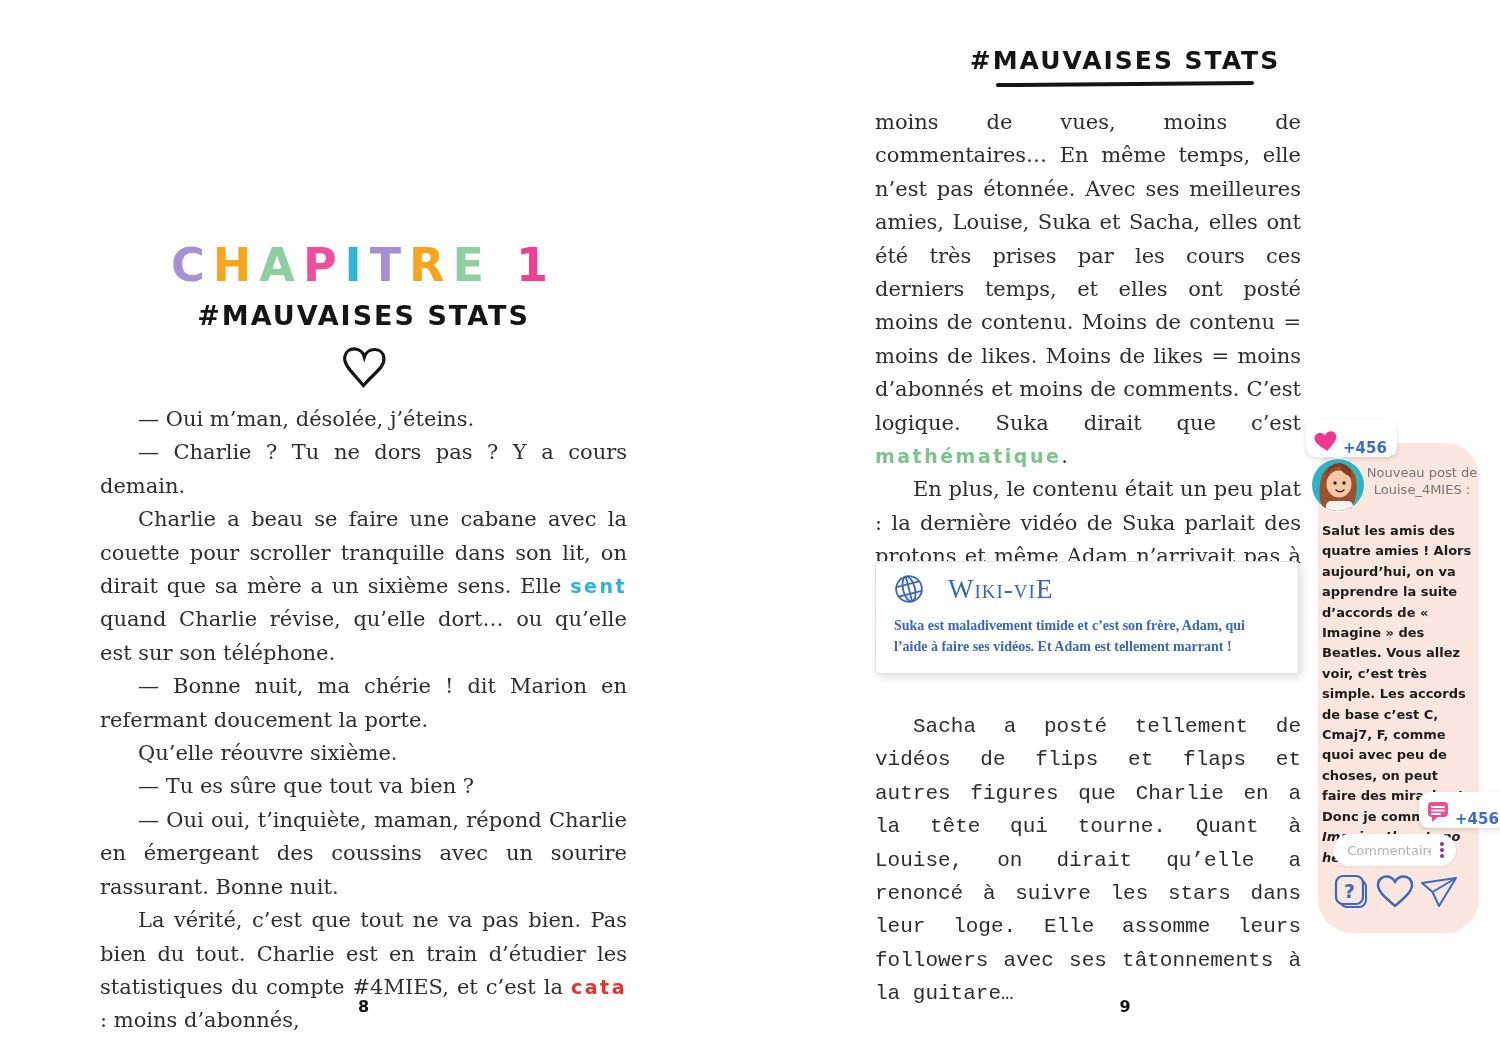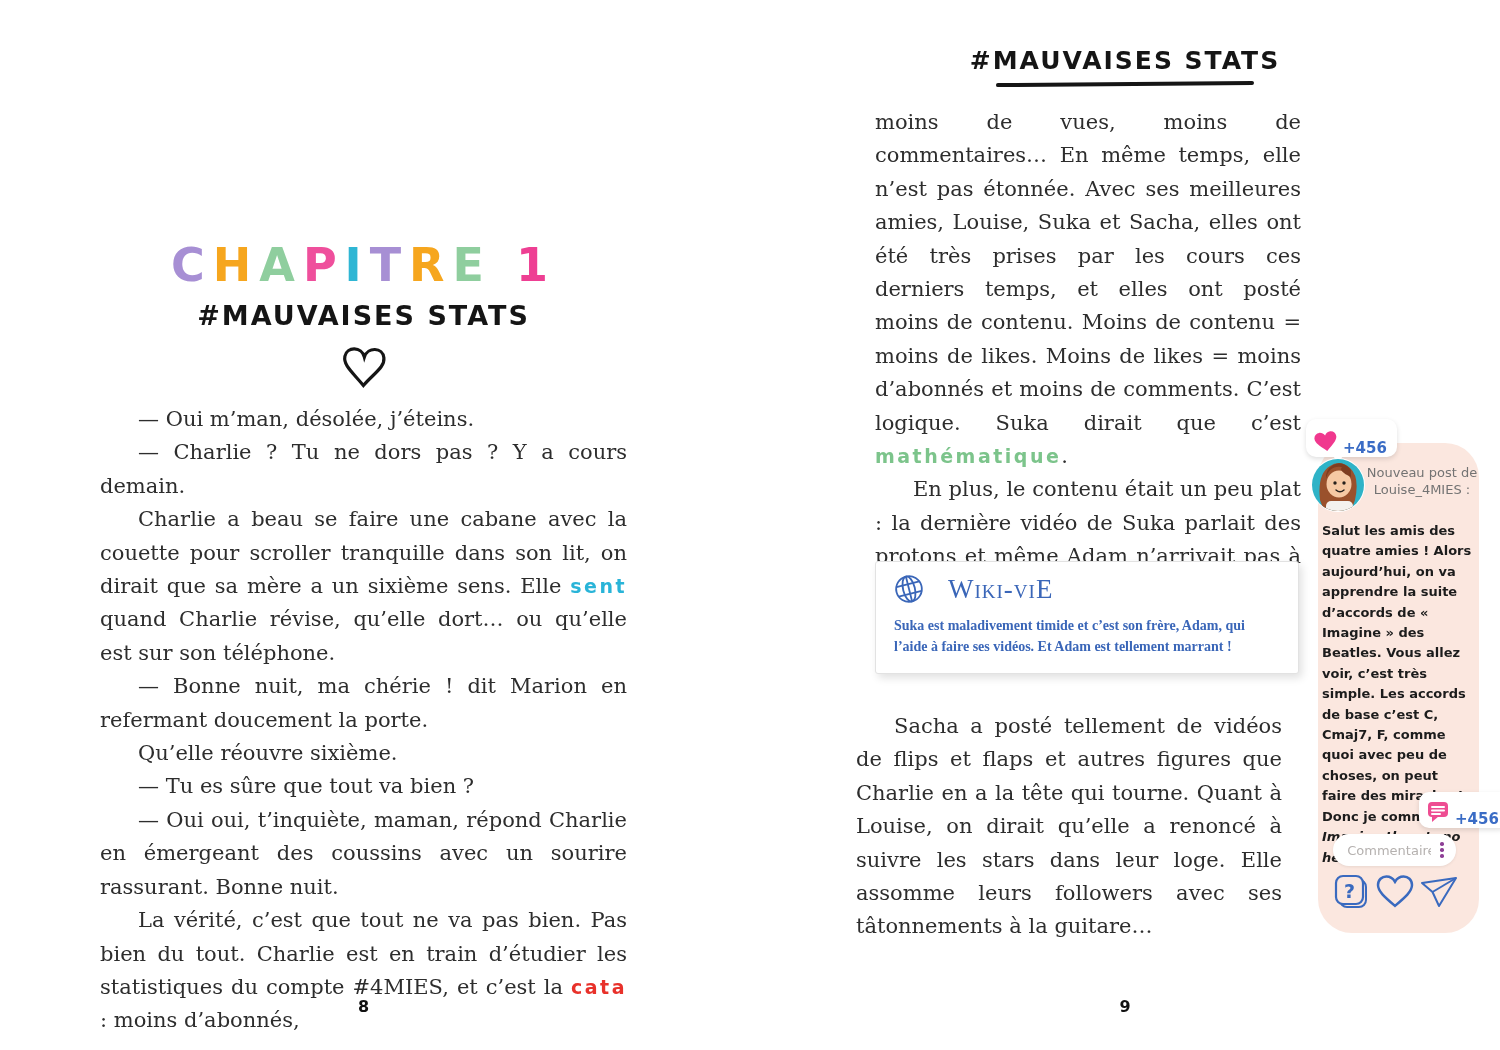--- a/index.html
+++ b/index.html
@@ -40,21 +40,21 @@
   .pn-left{left:100px;width:527px;}
   .pn-right{left:875px;width:500px;}
 
   
   .running-header{position:absolute;left:875px;top:46px;width:500px;text-align:center;
                   font-family:"DejaVu Sans","Liberation Sans",sans-serif;font-weight:bold;
                   font-size:25px;letter-spacing:2px;color:#151515;}
   .running-header .underline{width:258px;height:4px;background:#151515;border-radius:2px;
                   margin:7px auto 0;transform:rotate(-0.5deg);}
   .right-top{left:875px;top:106px;width:426px;}
-  .right-bottom{left:856px;top:710px;width:426px;}
+  .right-bottom{left:875px;top:710px;width:426px;font-family:Liberation Mono, monospace;}
 
   .wiki-box{position:absolute;left:875px;top:561px;width:424px;box-sizing:border-box;
             background:#fff;border:1px solid #e2e2e2;border-radius:3px;
             box-shadow:3px 4px 8px rgba(0,0,0,0.12);padding:12px 18px 16px;}
   .wiki-head{display:flex;align-items:flex-start;gap:24px;color:var(--wiki-blue);}
   .wiki-title{font-family:"Liberation Serif","DejaVu Serif",serif;font-variant:small-caps;
               font-size:27px;letter-spacing:1px;}
   .wiki-text{margin:7px 0 0;font-family:"Liberation Serif","DejaVu Serif",serif;font-weight:bold;
              font-size:14px;line-height:21px;color:var(--wiki-blue);text-align:left;}
 

